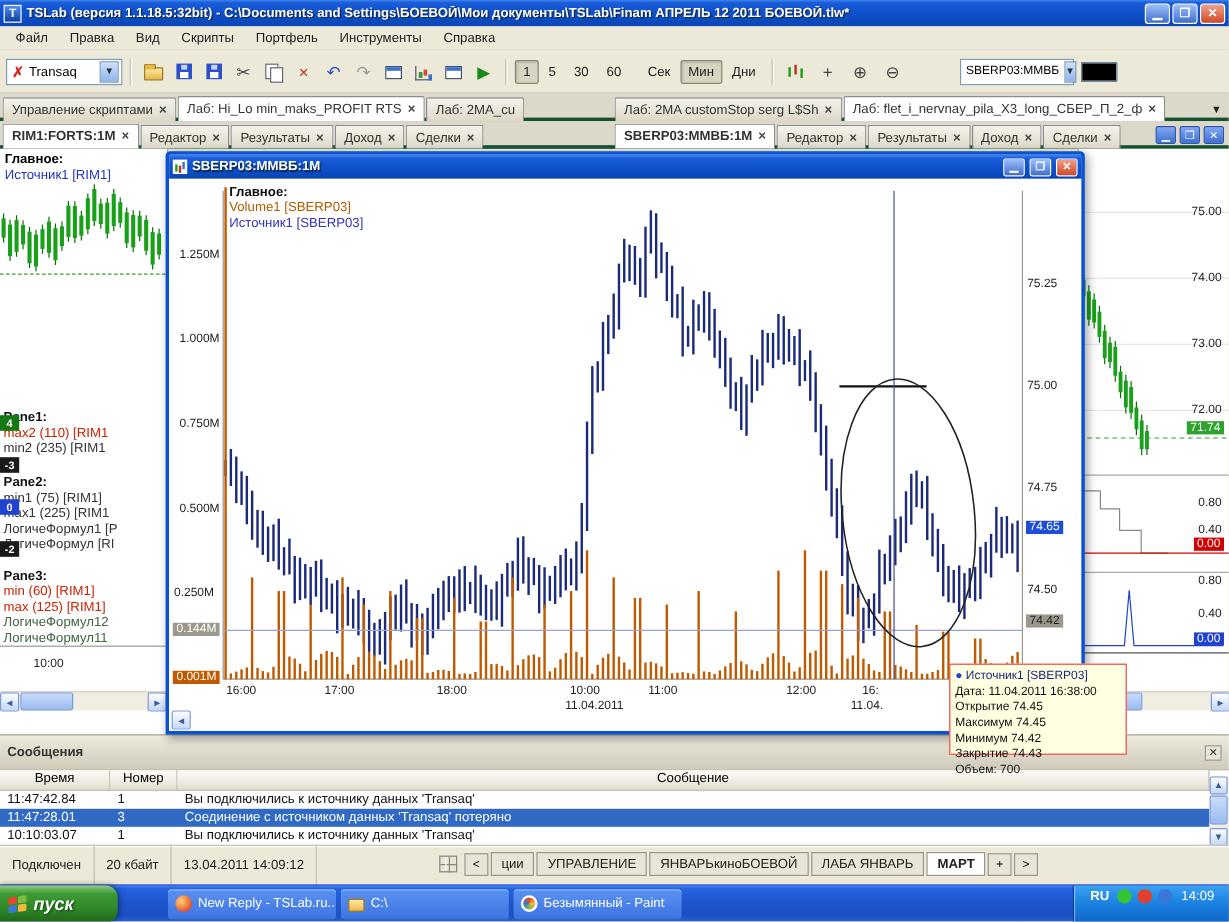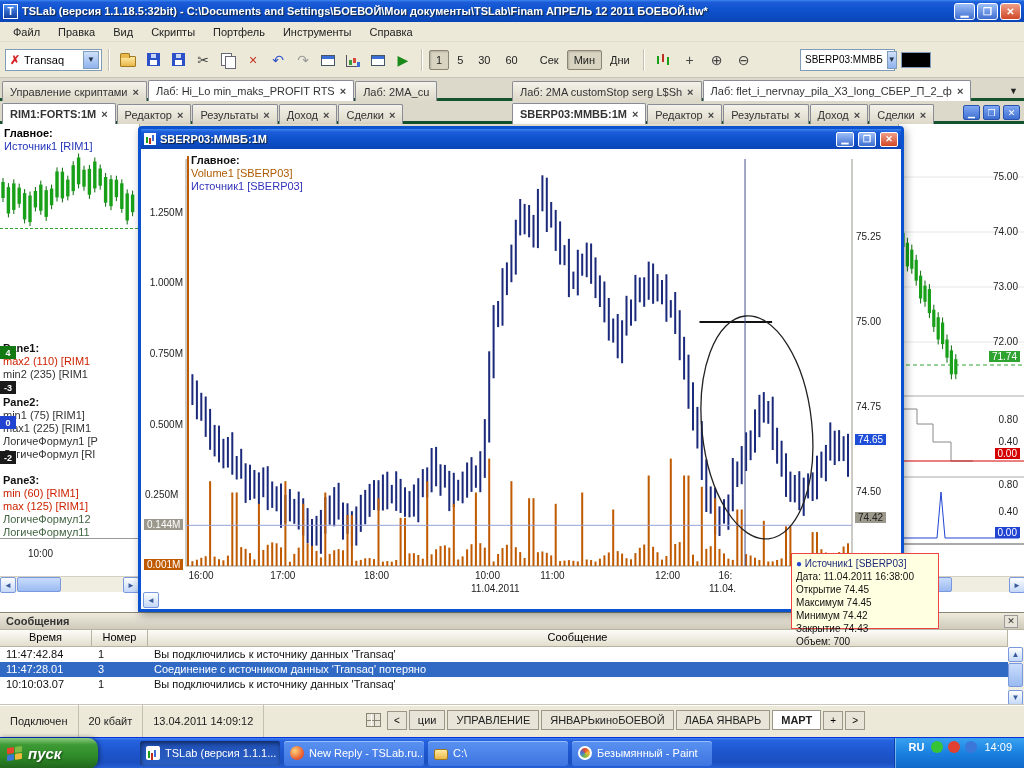--- a/index.html
+++ b/index.html
@@ -110,21 +110,21 @@
   #float-chart-svg { position:absolute; left:0; top:0; }
 
   
   .chart-tooltip { position:absolute; left:755px; top:553px; width:148px; height:76px; z-index:60;
     background:#FFFFE1; border:1px solid #ef4444; padding:3px 4px; font-size:10px; line-height:13px; color:#111;margin-left:36px; }
   .tt-src { color:#1B2A7A; }
   .tt-marker { color:#2244CC; font-weight:bold; }
 
   
   .messages { position:absolute; left:0; top:612px; width:1024px; height:92px; background:#fff; border-top:1px solid #8A8676; }
-  .msg-header { height:17px; background:linear-gradient(#EEEBDD,#CFCABA); border-bottom:1px solid #B8B4A4;
+  .msg-header { height:29px; background:linear-gradient(#EEEBDD,#CFCABA); border-bottom:1px solid #B8B4A4;
     display:flex; align-items:center; padding:0 6px; }
   .msg-header .t { font-weight:bold; color:#333; flex:1; }
   .msg-close { width:14px; height:13px; border:1px solid #999; background:#E8E4D8; color:#333; font-size:9px;
     display:flex; align-items:center; justify-content:center; }
   .msg-cols { height:17px; display:grid; grid-template-columns:92px 56px 860px;text-align:center; }
   .msg-cols .col { border-right:1px solid #B8B4A4; border-bottom:1px solid #B8B4A4;
     background:linear-gradient(#FDFCF8,#E2DECE); padding:1px 6px; }
   .msg-rows { position:relative; height:58px; overflow:hidden; width:1008px; }
   .msg-row { display:grid; grid-template-columns:92px 56px 860px; height:15px; line-height:15px; color:#111; }
   .msg-row > div { padding:0 6px; overflow:hidden; white-space:nowrap; }
@@ -925,24 +925,20 @@
     <div class="start-btn">
       <span class="winflag">
         <span style="background:#E8452C"></span>
           <span style="background:#7DBB42"></span>
         <span style="background:#3B77D8"></span>
           <span style="background:#F0B93B"></span>
       </span>
       <span>пуск</span>
     </div>
     <div id="task-buttons" style="display:flex;align-items:center">
-        <div class="task-btn active">
-          <span class="task-ic ti-tslab"></span>
-          <span>TSLab (версия 1.1.1...</span>
-        </div>
         <div class="task-btn">
           <span class="task-ic ti-browser"></span>
           <span>New Reply - TSLab.ru...</span>
         </div>
         <div class="task-btn">
           <span class="task-ic ti-folder"></span>
           <span>C:\</span>
         </div>
         <div class="task-btn">
           <span class="task-ic ti-paint"></span>

